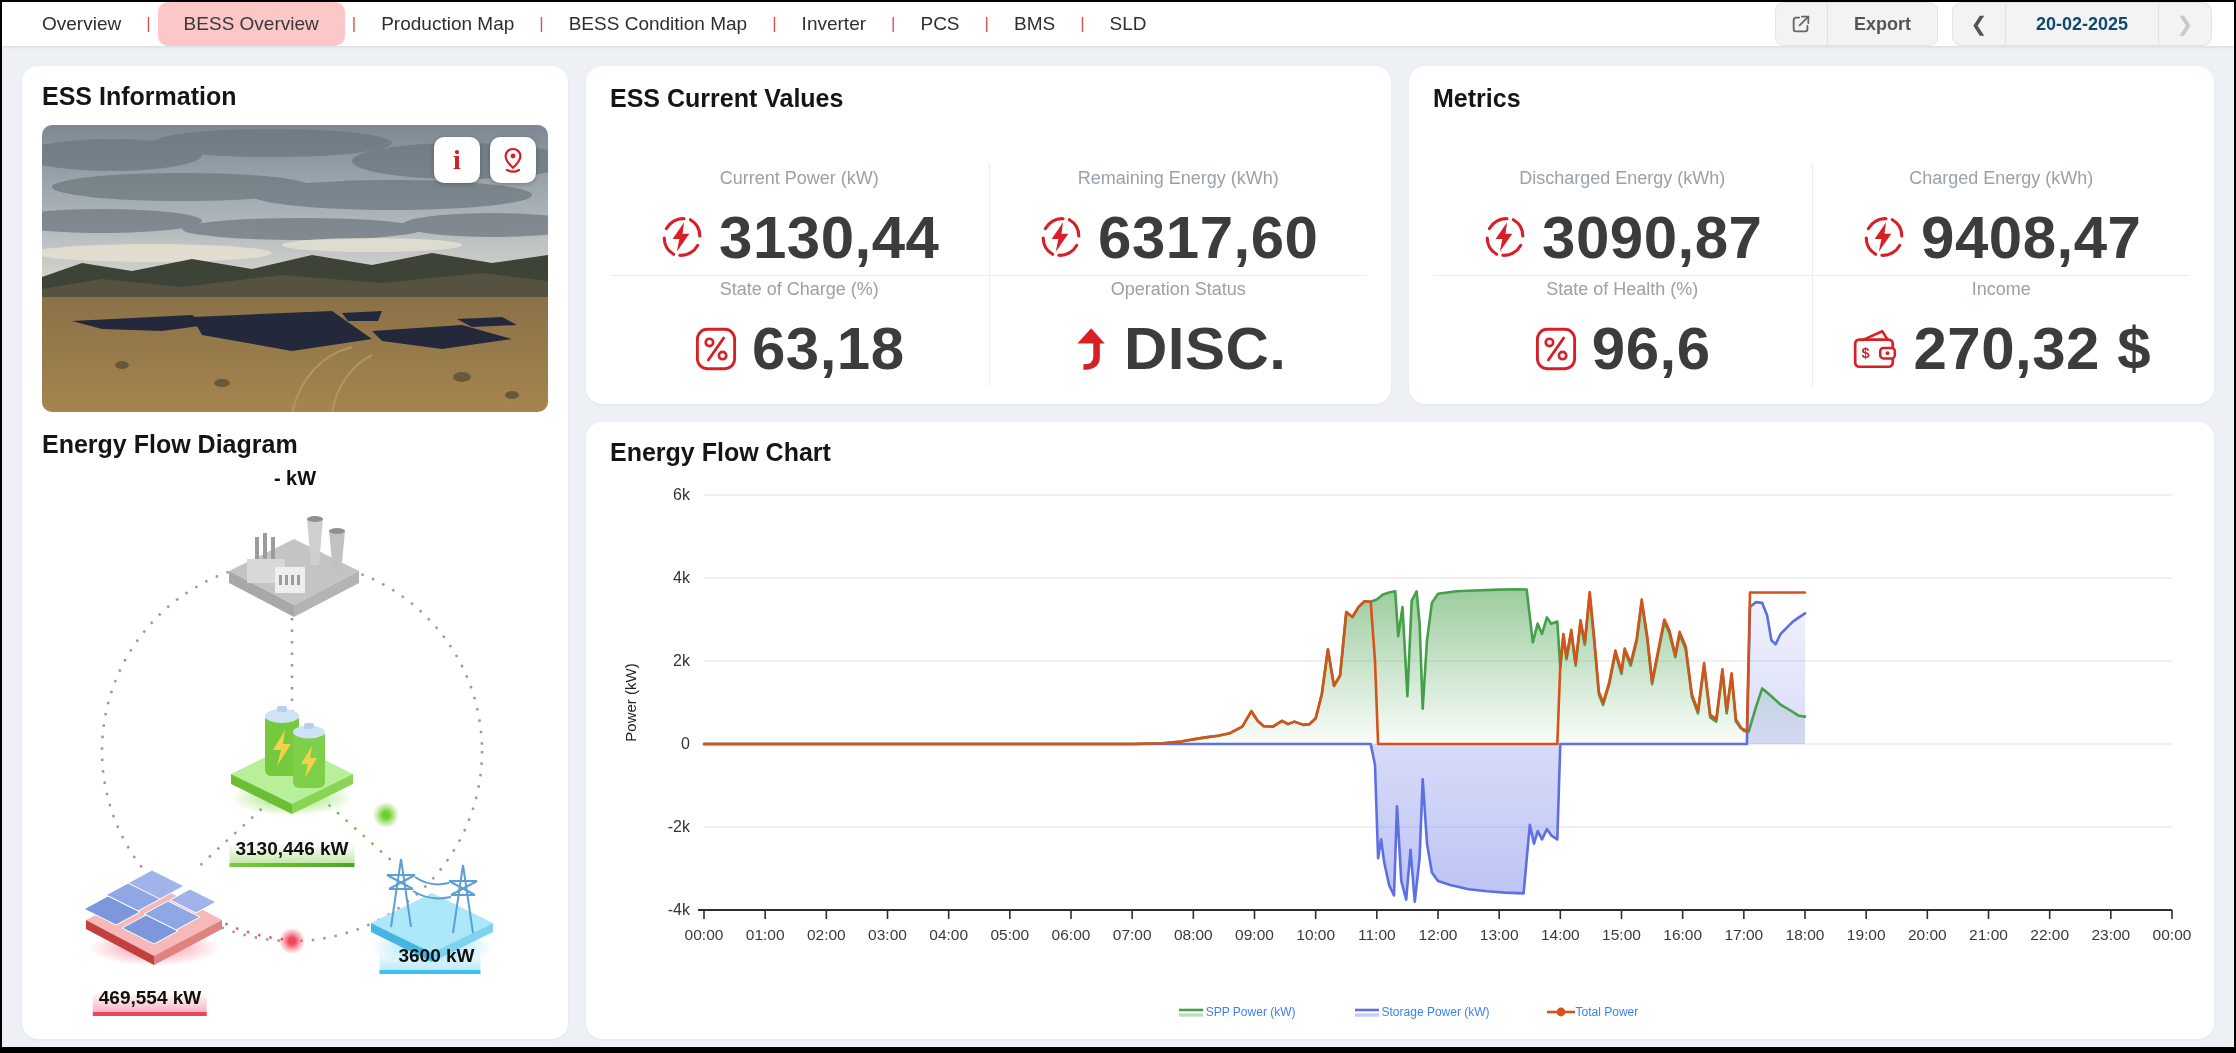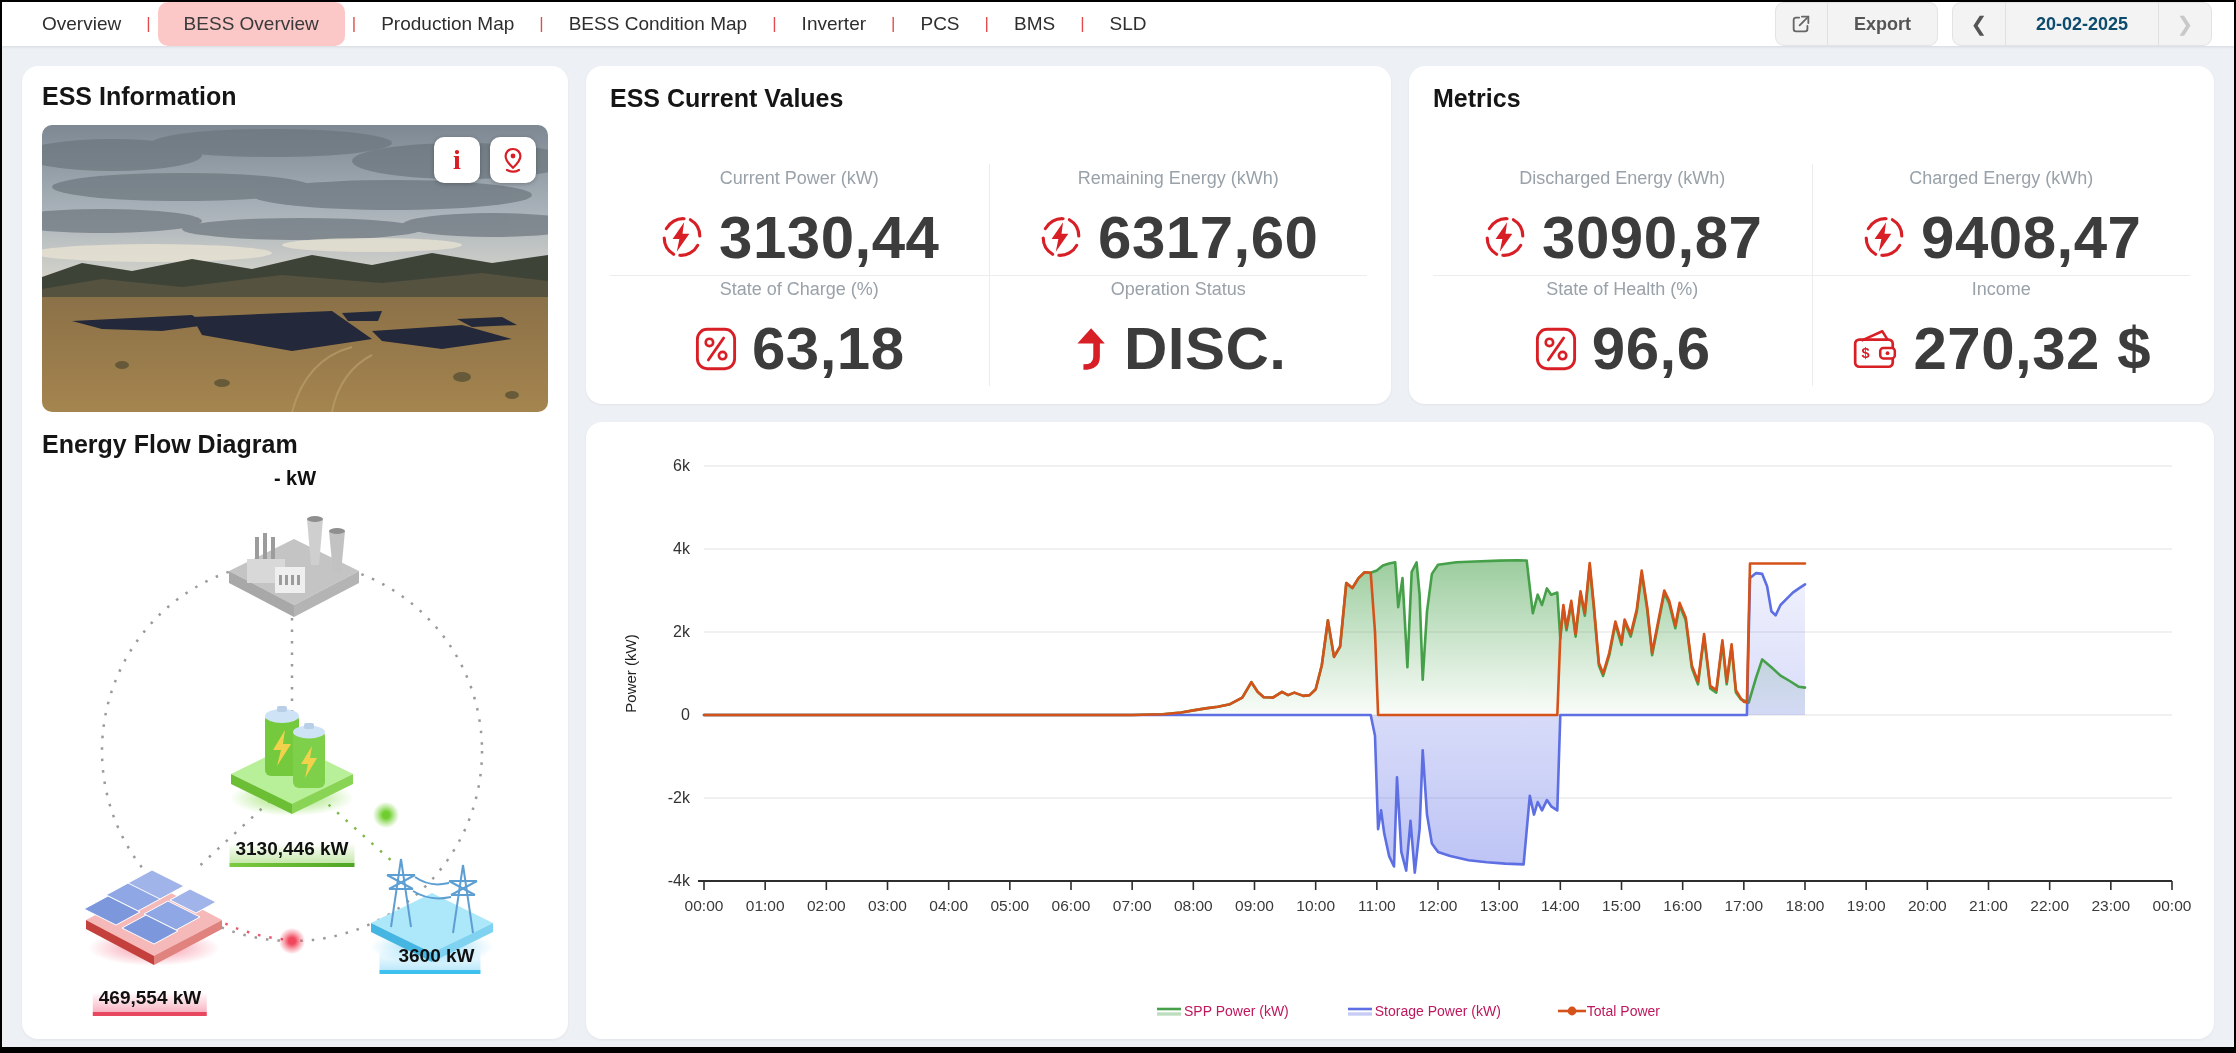--- a/index.html
+++ b/index.html
@@ -58,21 +58,21 @@
   .stat-cell.bl { border-left:1px solid #ececec; }
   .stat-cell.bt { border-top:1px solid #ececec; }
   .stat-label { font-size:18px; color:#99a1a9; }
   .stat-value-row { display:flex; align-items:center; gap:14px; }
   .stat-value { font-size:60px; font-weight:700; color:#3c3c3c; letter-spacing:.5px; }
 
   
   .chart-card { flex:1; padding:16px 10px 10px 24px; display:flex; flex-direction:column; }
   .chart-area { position:relative; flex:1; }
   .legend { display:flex; justify-content:center; gap:56px; padding:6px 0 10px 0; }
-  .legend-item { display:flex; align-items:center; font-size:14px; color:#be185d; cursor:pointer; }
+  .legend-item { display:flex; align-items:center; font-size:12px; color:#3b82f6; cursor:pointer; }
 </style>
 </head>
 <body>
 
 <div class="screen">
 
   <div class="navbar">
     <div class="nav-tabs" id="nav-tabs">
         <div class="nav-tab">Overview</div>
         <span class="nav-sep">|</span>
@@ -413,20 +413,21 @@
       <text x="14" y="30" font-size="14" font-weight="bold" fill="#d81f26" font-family="Liberation Sans, sans-serif" text-anchor="middle">$</text>
     </svg>
         <span class="stat-value">270,32 $</span>
       </div>
               </div>
             </div>
         </div>
       </div>
 
       <div class="card chart-card">
+        <div class="card-title">Energy Flow Chart</div>
         <div class="chart-area">
           <svg id="chart-svg" width="1620" height="500" viewBox="0 0 1620 500" style="position:absolute;left:0;top:6px;">
             <defs>
               <linearGradient id="fill-green" x1="0" y1="0" x2="0" y2="1">
                 <stop offset="0" stop-color="#4aa34e" stop-opacity="0.55"></stop>
                 <stop offset="1" stop-color="#4aa34e" stop-opacity="0.03"></stop>
               </linearGradient>
               <linearGradient id="fill-blue" x1="0" y1="0" x2="0" y2="1">
                 <stop offset="0" stop-color="#6b7ae8" stop-opacity="0.10"></stop>
                 <stop offset="1" stop-color="#6b7ae8" stop-opacity="0.45"></stop>

